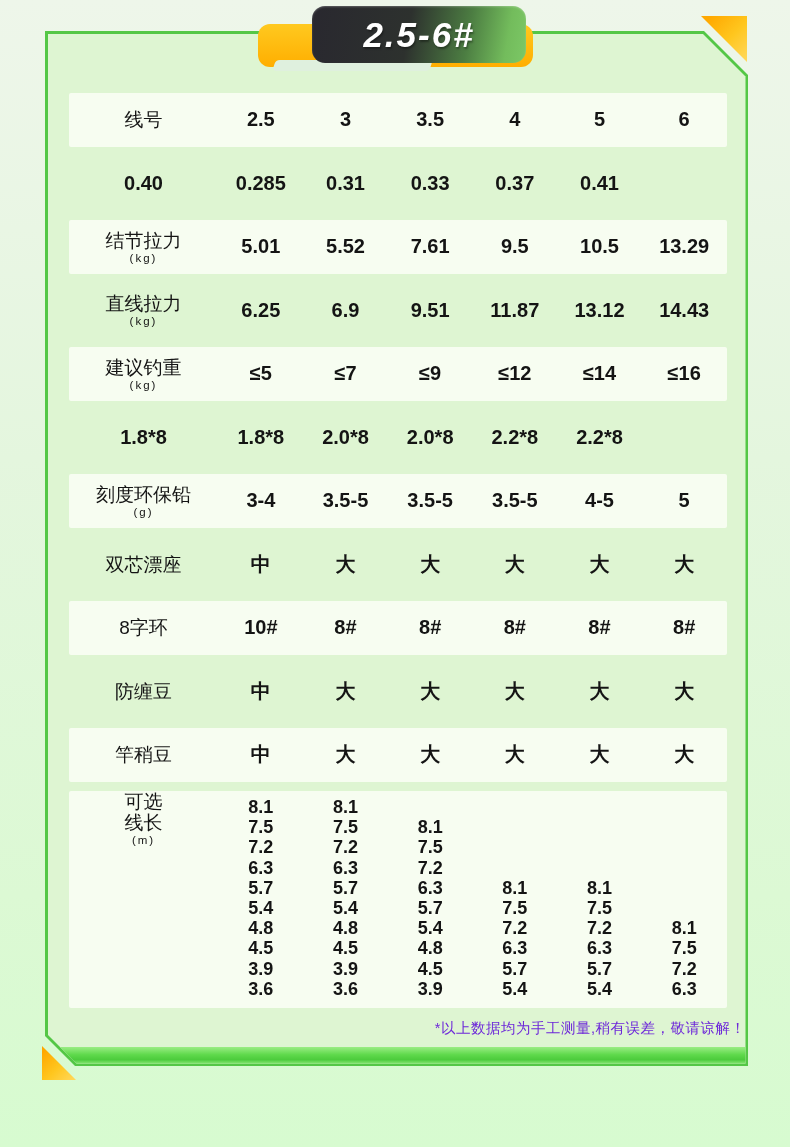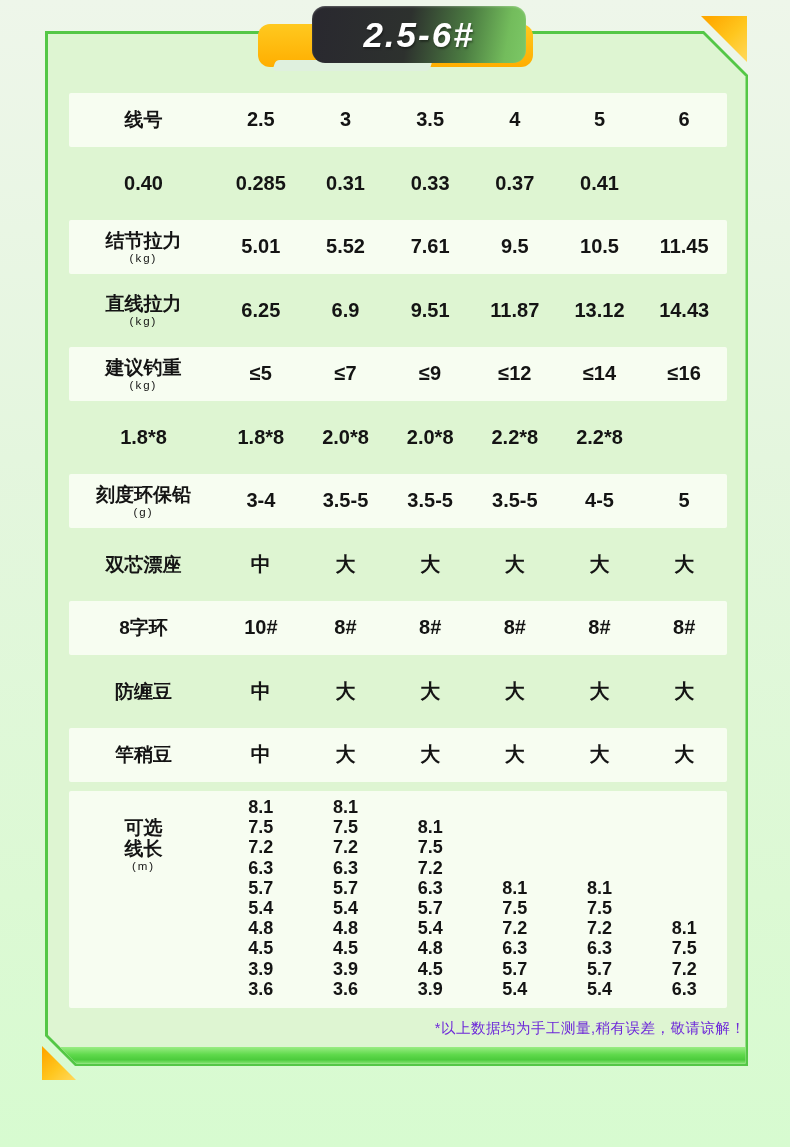--- a/index.html
+++ b/index.html
@@ -33,26 +33,26 @@
     display:flex;align-items:center;justify-content:center;
     box-shadow:inset 0 1px 2px rgba(255,255,255,.25);margin-left:48px;}
   .badge-text{color:#ffffff;font-size:35px;font-weight:800;font-style:italic;
     letter-spacing:2px;text-shadow:1px 2px 2px rgba(0,0,0,.35);}
 
   .spec-table{position:absolute;left:21px;right:19px;top:59px;}
   .row{display:grid;grid-template-columns:150px repeat(6,1fr);
     height:54px;margin-bottom:9.5px;align-items:center;border-radius:2px;}
   .row.band{background:#f7fdf1;}
   .cell{text-align:center;color:#141414;}
-  .row-label{display:block;font-size:19px;font-weight:700;line-height:21px;}
+  .row-label{display:block;font-size:19px;font-weight:400;line-height:21px;}
   .row-unit{display:block;font-size:11.5px;font-weight:400;letter-spacing:2px;margin-top:1px;}
   .value-cell{font-size:20px;font-weight:600;}
 
   .lengths-row{height:217px;margin-bottom:10px;align-items:stretch;background:#f3fbea;}
-  .lengths-label{padding-top:26px;}
+  .lengths-label{}
   .lengths-col{display:flex;flex-direction:column;justify-content:flex-end;
     padding-bottom:9px;padding-top:0;}
   .length-line{font-size:18px;font-weight:600;line-height:20.2px;color:#141414;text-align:center;}
 
   .footer-note{position:absolute;left:0;right:0;bottom:26px;text-align:right;
     font-size:14.5px;color:#6d28d9;letter-spacing:.5px;padding-left:40px;}
 </style>
 </head>
 <body>
 
@@ -84,21 +84,21 @@
         <div class="row band">
           <div class="cell label-cell">
             <div class="row-label">结节拉力</div>
             <div class="row-unit">(kg)</div>
           </div>
           <div class="cell value-cell">5.01</div>
           <div class="cell value-cell">5.52</div>
           <div class="cell value-cell">7.61</div>
           <div class="cell value-cell">9.5</div>
           <div class="cell value-cell">10.5</div>
-          <div class="cell value-cell">11.45</div>
+          <div class="cell value-cell">13.29</div>
         </div>
         <div class="row">
           <div class="cell label-cell">
             <div class="row-label">直线拉力</div>
             <div class="row-unit">(kg)</div>
           </div>
           <div class="cell value-cell">6.25</div>
           <div class="cell value-cell">6.9</div>
           <div class="cell value-cell">9.51</div>
           <div class="cell value-cell">11.87</div>

